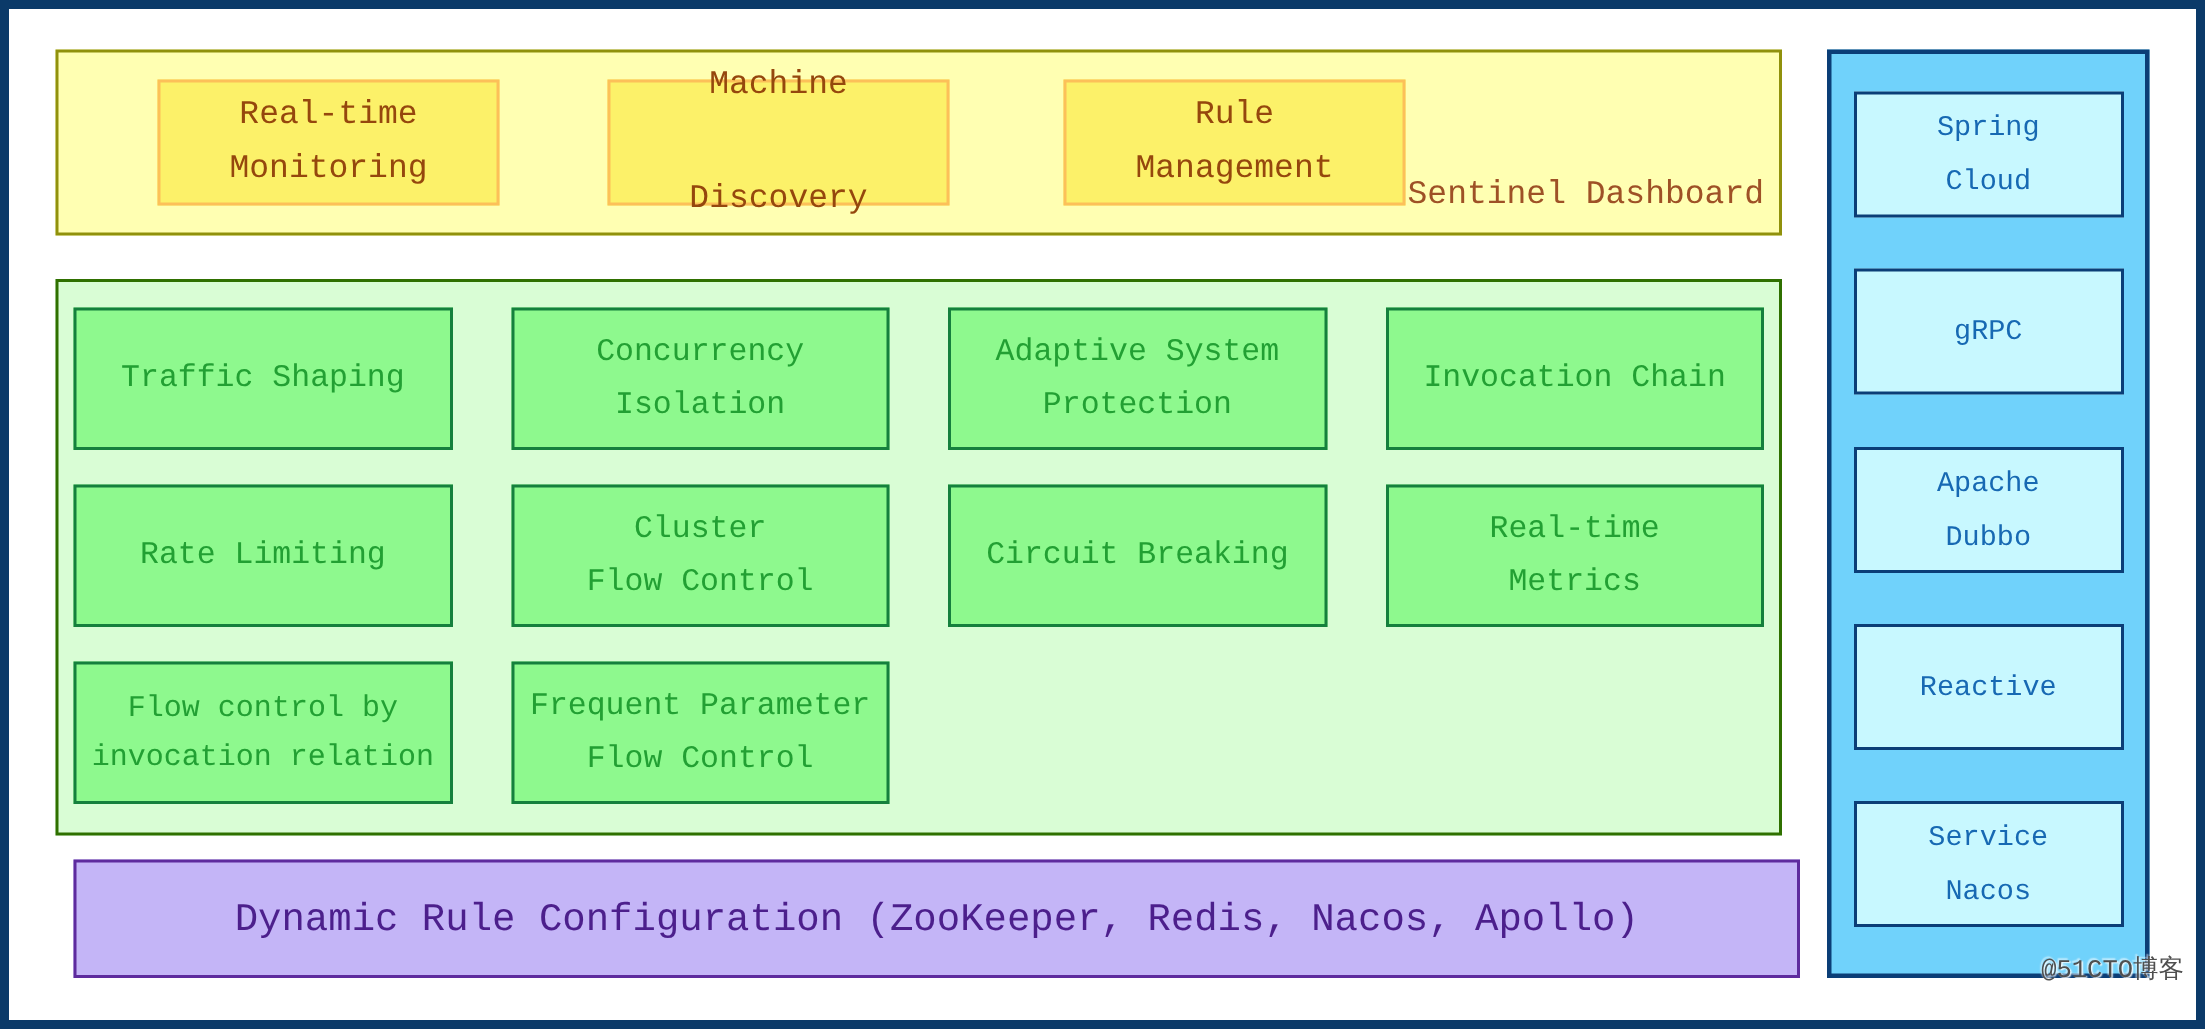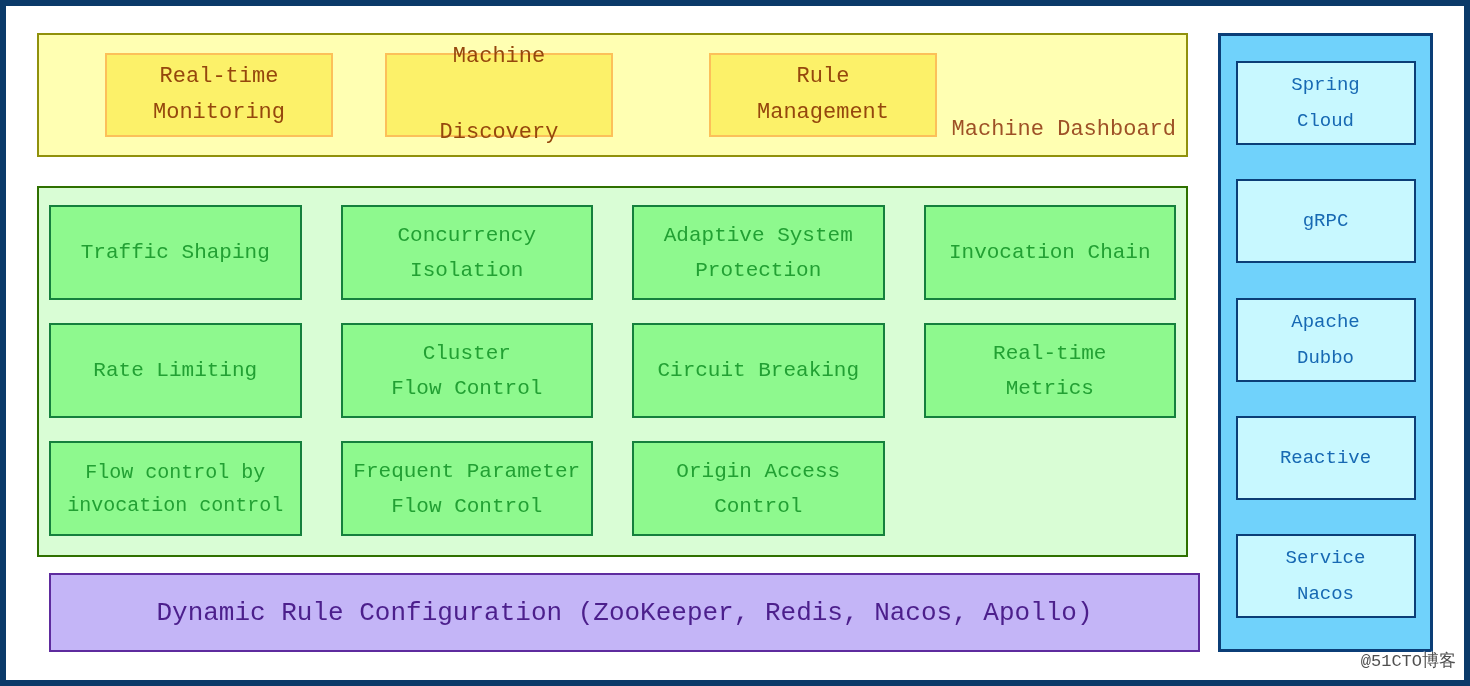--- a/index.html
+++ b/index.html
@@ -27,21 +27,21 @@
     background:var(--dashboard-bg, #ffffb2);
     border:2px solid var(--dashboard-border, #90910c);
   }
   .ynode {
     top:18px; width:228px; height:84px;
     background:var(--dashboard-box-bg, #fcf169);
     border:2px solid var(--dashboard-box-border, #fcc059);
     color:var(--dashboard-box-text, #95470d);
     font-size:22px; line-height:36px;
   }
-  #ybox-0 { left:66px; } #ybox-1 { left:346px;gap:40px; } #ybox-2 { left:670px; }
+  #ybox-0 { left:66px; } #ybox-1 { left:366px;gap:40px; } #ybox-2 { left:670px; }
   #sentinel-label {
     position:absolute; right:10px; bottom:13px;
     color:var(--dashboard-label-text, #9e5126);
     font-size:22px;
   }
 
   
   #capability-panel {
     left:31px; top:180px; width:1151px; height:371px;
     background:var(--capability-bg, #d9fdd5);
@@ -92,21 +92,21 @@
     align-items:center; justify-content:center;
     text-align:center;
     background:var(--ecosystem-box-bg, #c8f8ff);
     border:2px solid var(--ecosystem-border, #0b3e77);
     color:var(--ecosystem-box-text, #1769b3);
     font-size:19px; line-height:36px;
   }
 
   
   #watermark {
-    position:absolute; right:8px; bottom:8px;
+    position:absolute; right:8px; bottom:23px;
     font-size:17px;
     color:var(--watermark-text, #4f4f4f);
     text-shadow:1px 1px 1px rgba(255,255,255,0.95), -1px -1px 1px rgba(255,255,255,0.6);
   }
 </style>
 </head>
 <body>
 
 <div id="canvas">
 
@@ -116,21 +116,21 @@
       <span class="line">Monitoring</span>
     </div>
     <div id="ybox-1" class="node ynode">
       <span class="line">Machine</span>
       <span class="line">Discovery</span>
     </div>
     <div id="ybox-2" class="node ynode">
       <span class="line">Rule</span>
       <span class="line">Management</span>
     </div>
-    <span id="sentinel-label">Machine Dashboard</span>
+    <span id="sentinel-label">Sentinel Dashboard</span>
   </div>
 
   <div id="capability-panel" class="panel">
     <div class="gnode">
       <span class="line">Traffic Shaping</span>
       <span class="line"></span>
     </div>
     <div class="gnode">
       <span class="line">Concurrency</span>
       <span class="line">Isolation</span>
@@ -154,30 +154,26 @@
     <div class="gnode">
       <span class="line">Circuit Breaking</span>
       <span class="line"></span>
     </div>
     <div class="gnode">
       <span class="line">Real-time</span>
       <span class="line">Metrics</span>
     </div>
     <div class="gnode small">
       <span class="line">Flow control by</span>
-      <span class="line">invocation control</span>
+      <span class="line">invocation relation</span>
     </div>
     <div class="gnode">
       <span class="line">Frequent Parameter</span>
       <span class="line">Flow Control</span>
     </div>
-    <div class="gnode">
-      <span class="line">Origin Access</span>
-      <span class="line">Control</span>
-    </div>
   </div>
 
   <div id="rule-panel" class="panel">
     <span>Dynamic Rule Configuration (ZooKeeper, Redis, Nacos, Apollo)</span>
   </div>
 
   <div id="ecosystem-panel" class="panel">
     <div class="bnode">
       <span class="line">Spring</span>
       <span class="line">Cloud</span>

